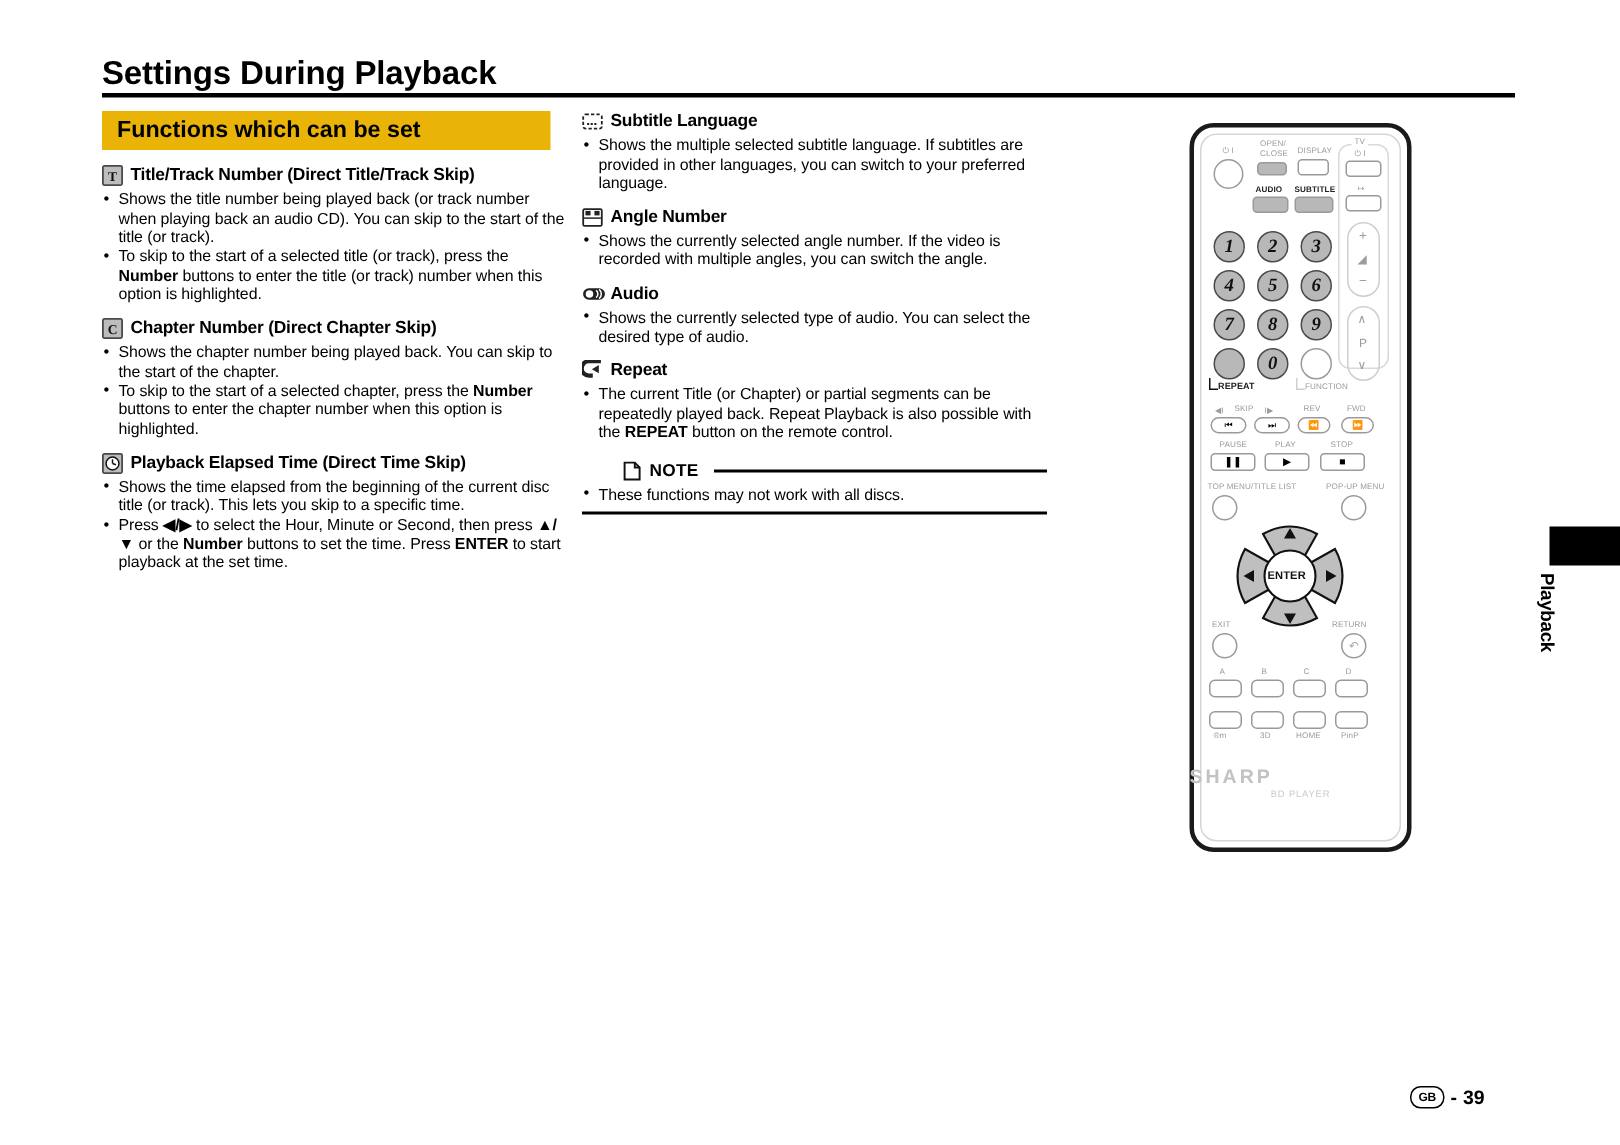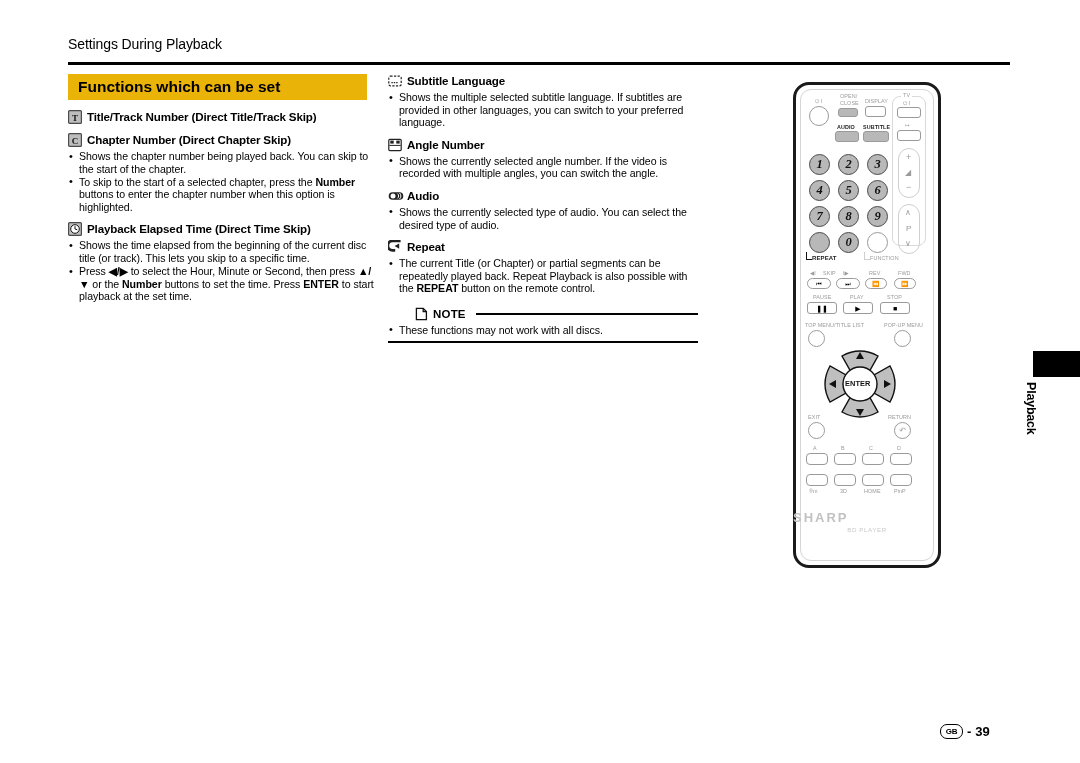--- a/index.html
+++ b/index.html
@@ -11,22 +11,22 @@
     position: relative;
     font-family: "Liberation Sans", sans-serif;
     color: #000;
     overflow: hidden;
   }
 
   
   #page-title {
     position: absolute;
     left: 68px; top: 36px;
-    font-size: 14px;
-    font-weight: normal;
+    font-size: 22px;
+    font-weight: bold;
     letter-spacing: -0.1px;
   }
   #header-rule {
     position: absolute;
     left: 68px; top: 62px;
     width: 942px; height: 3px;
     background: #000;
   }
 
   
@@ -252,20 +252,22 @@
       <div class="heading">
         <span class="gicon">
           <svg width="14" height="14" viewBox="0 0 14 14">
             <rect x="0.6" y="0.6" width="12.8" height="12.8" rx="1" fill="#bdbdbd" stroke="#4a4a4a" stroke-width="1.2"></rect>
             <text x="7" y="10.6" font-size="9" font-family="Liberation Serif, serif" font-weight="bold" text-anchor="middle" fill="#111">T</text>
           </svg>
         </span>
         <div class="heading-text">Title/Track Number (Direct Title/Track Skip)</div>
       </div>
       <ul class="bullets">
+        <li><span>Shows the title number being played back (or track number when playing back an audio CD). You can skip to the start of the title (or track).</span></li>
+        <li><span>To skip to the start of a selected title (or track), press the </span><b>Number</b><span> buttons to enter the title (or track) number when this option is highlighted.</span></li>
       </ul>
     </div>
     <div class="block">
       <div class="heading">
         <span class="gicon">
           <svg width="14" height="14" viewBox="0 0 14 14">
             <rect x="0.6" y="0.6" width="12.8" height="12.8" rx="1" fill="#bdbdbd" stroke="#4a4a4a" stroke-width="1.2"></rect>
             <text x="7" y="10.6" font-size="9" font-family="Liberation Serif, serif" font-weight="bold" text-anchor="middle" fill="#111">C</text>
           </svg>
         </span>

